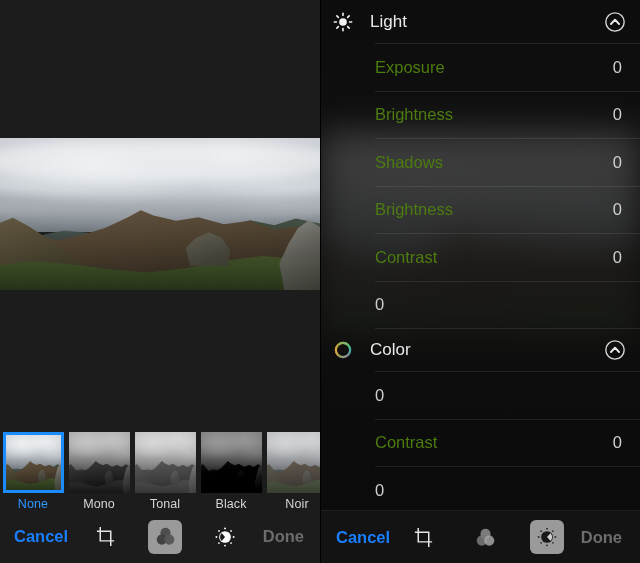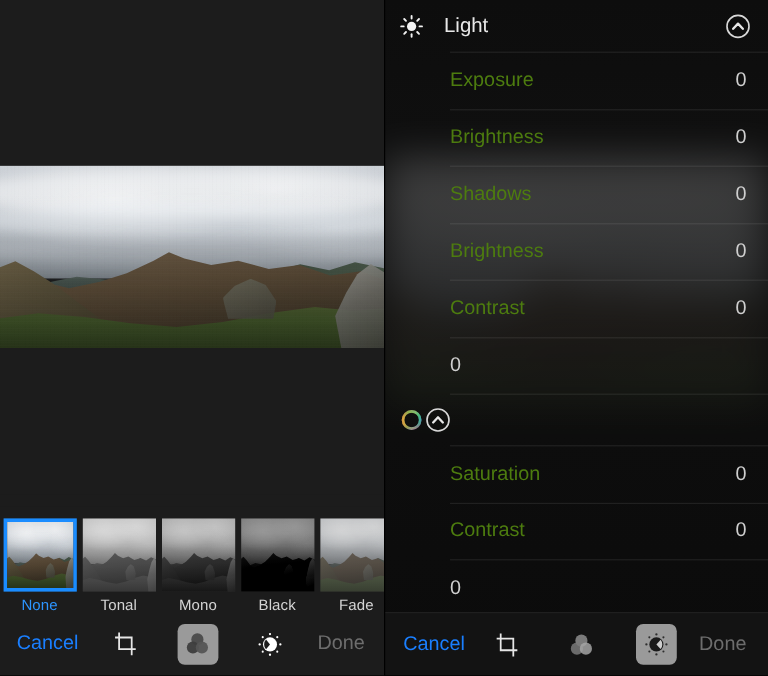--- a/index.html
+++ b/index.html
@@ -206,20 +206,21 @@
   .toolbar {
     position: absolute;
     left: 0;
     bottom: 0;
     width: 100%;
     height: 53px;
     display: flex;
     align-items: center;
     background: #1c1c1c;
     box-sizing: border-box;
+    font-weight: bold;
   }
   .tb-text {
     font-size: 16.5px;
     line-height: 1;
     white-space: nowrap;
   }
   .tb-cancel { color: #1a7fff; padding-left: 14px; }
   .tb-done   { color: #6d6d6d; padding-right: 16px; }
   .tb-spacer { flex: 1 1 auto; }
   .tb-icons {
@@ -401,59 +402,59 @@
               <div class="valley-grass"></div>
               <div class="rock-mid"></div>
             <div class="rock-right"></div>
               <div class="haze"></div>
           </div>
         </div>
         <div class="filter-label">None</div>
       </div>
 
       <div class="filter-item">
+        <div class="filter-thumb f-mono">
+          <div class="scene">
+            <div class="sky"></div>
+              <div class="cloudband cb1"></div>
+              <div class="cloudband cb2"></div>
+            <div class="cloudband cb3"></div>
+              <div class="cloudband cb4"></div>
+            <div class="ridge-far"></div>
+              <div class="ridge-right"></div>
+              <div class="ridge-main"></div>
+            <div class="ridge-left"></div>
+              <div class="valley-grass"></div>
+              <div class="rock-mid"></div>
+            <div class="rock-right"></div>
+              <div class="haze"></div>
+          </div>
+        </div>
+        <div class="filter-label">Mono</div>
+      </div>
+
+      <div class="filter-item">
         <div class="filter-thumb f-tonal">
           <div class="scene">
             <div class="sky"></div>
               <div class="cloudband cb1"></div>
               <div class="cloudband cb2"></div>
             <div class="cloudband cb3"></div>
               <div class="cloudband cb4"></div>
             <div class="ridge-far"></div>
               <div class="ridge-right"></div>
               <div class="ridge-main"></div>
             <div class="ridge-left"></div>
               <div class="valley-grass"></div>
               <div class="rock-mid"></div>
             <div class="rock-right"></div>
               <div class="haze"></div>
           </div>
         </div>
         <div class="filter-label">Tonal</div>
-      </div>
-
-      <div class="filter-item">
-        <div class="filter-thumb f-mono">
-          <div class="scene">
-            <div class="sky"></div>
-              <div class="cloudband cb1"></div>
-              <div class="cloudband cb2"></div>
-            <div class="cloudband cb3"></div>
-              <div class="cloudband cb4"></div>
-            <div class="ridge-far"></div>
-              <div class="ridge-right"></div>
-              <div class="ridge-main"></div>
-            <div class="ridge-left"></div>
-              <div class="valley-grass"></div>
-              <div class="rock-mid"></div>
-            <div class="rock-right"></div>
-              <div class="haze"></div>
-          </div>
-        </div>
-        <div class="filter-label">Mono</div>
       </div>
 
       <div class="filter-item">
         <div class="filter-thumb f-noir">
           <div class="scene">
             <div class="sky"></div>
               <div class="cloudband cb1"></div>
               <div class="cloudband cb2"></div>
             <div class="cloudband cb3"></div>
               <div class="cloudband cb4"></div>
@@ -481,21 +482,21 @@
             <div class="ridge-far"></div>
               <div class="ridge-right"></div>
               <div class="ridge-main"></div>
             <div class="ridge-left"></div>
               <div class="valley-grass"></div>
               <div class="rock-mid"></div>
             <div class="rock-right"></div>
               <div class="haze"></div>
           </div>
         </div>
-        <div class="filter-label">Fade</div>
+        <div class="filter-label">Noir</div>
       </div>
 
     </div>
 
     <div class="toolbar">
       <div class="tb-text tb-cancel">Cancel</div>
       <div class="tb-spacer"></div>
       <div class="tb-icons">
 
         <div class="tb-btn">
@@ -629,30 +630,30 @@
                 <stop offset="0%" stop-color="#3f9fd0"></stop>
                 <stop offset="35%" stop-color="#4fc45c"></stop>
                 <stop offset="70%" stop-color="#d9a33f"></stop>
                 <stop offset="100%" stop-color="#d94f4f"></stop>
               </linearGradient>
             </defs>
             <circle cx="12" cy="12" r="8.6" fill="none" stroke="url(#cw1)" stroke-width="2.6"></circle>
             <circle cx="12" cy="12" r="8.6" fill="none" stroke="url(#cw2)" stroke-width="2.6" opacity="0.55"></circle>
           </svg>
         </span>
+        <span class="sec-title">Color</span>
         <span class="sec-chev">
           <svg width="22" height="22" viewBox="0 0 24 24" fill="none">
             <circle cx="12" cy="12" r="10" stroke="#d8d8d8" stroke-width="1.5"></circle>
             <path d="M7.6 14.2 L12 9.5 L16.4 14.2" stroke="#e8e8e8" stroke-width="2.1" stroke-linecap="round" stroke-linejoin="round"></path>
           </svg>
         </span>
       </div>
 
       <div class="adj-row">
-        <span class="adj-name">Saturation</span>
         <span class="adj-value">0</span>
       </div>
       <div class="adj-row">
         <span class="adj-name">Contrast</span>
         <span class="adj-value">0</span>
       </div>
       <div class="adj-row">
         <span class="adj-value">0</span>
       </div>
 

